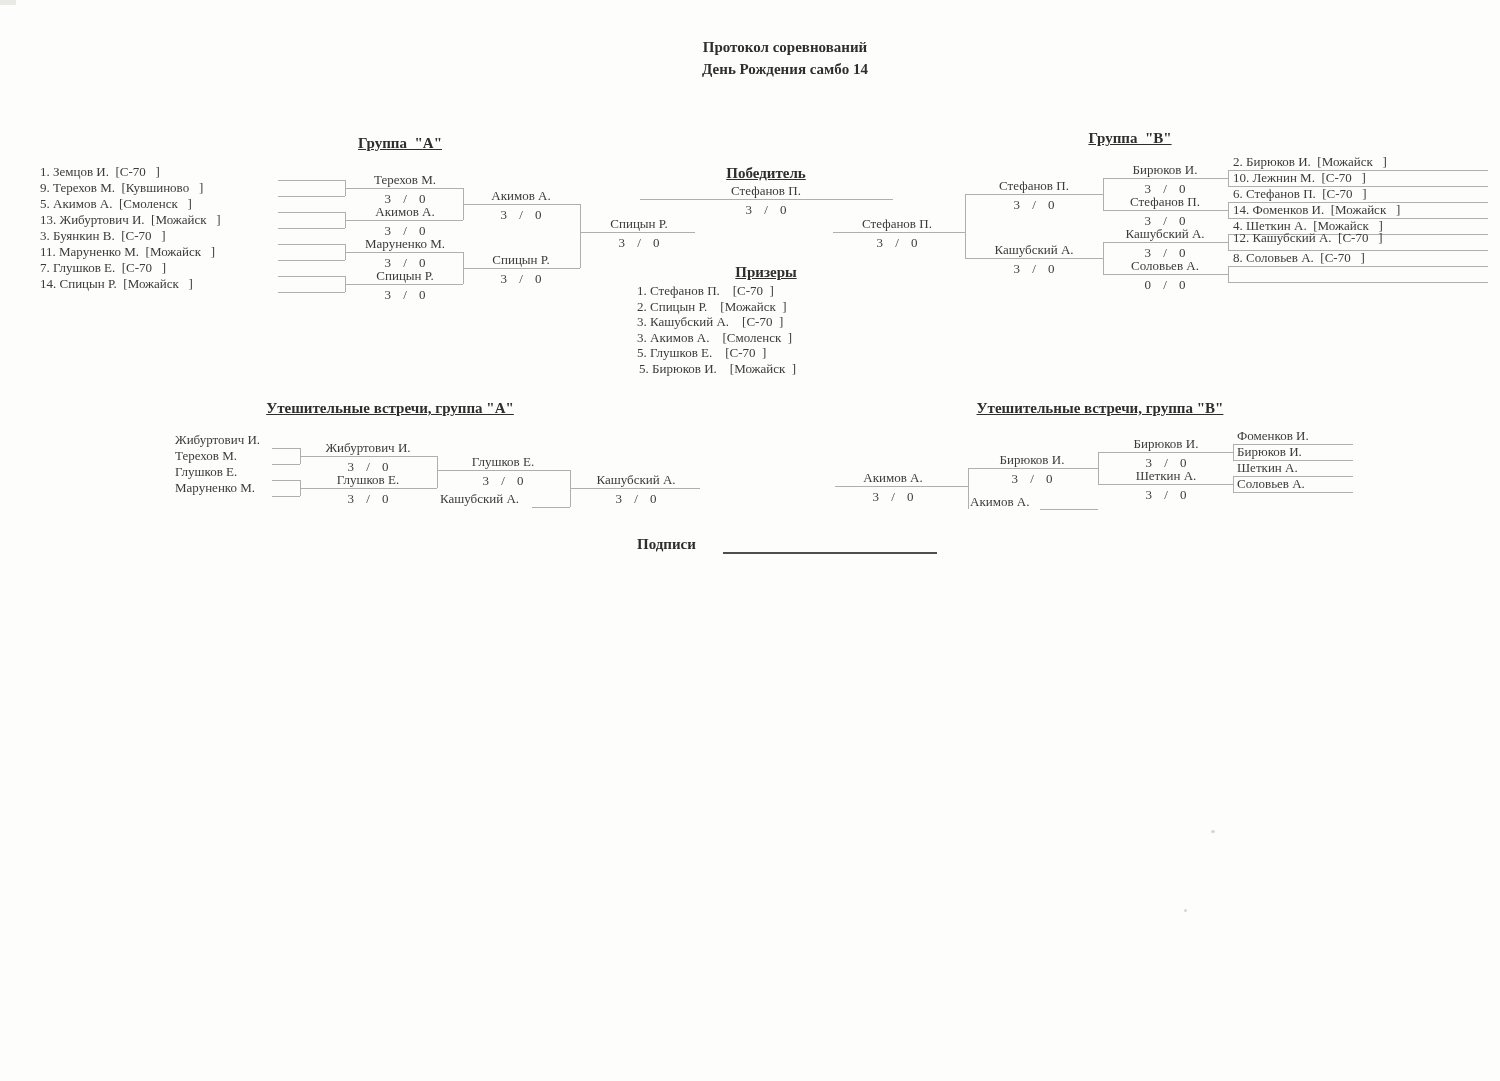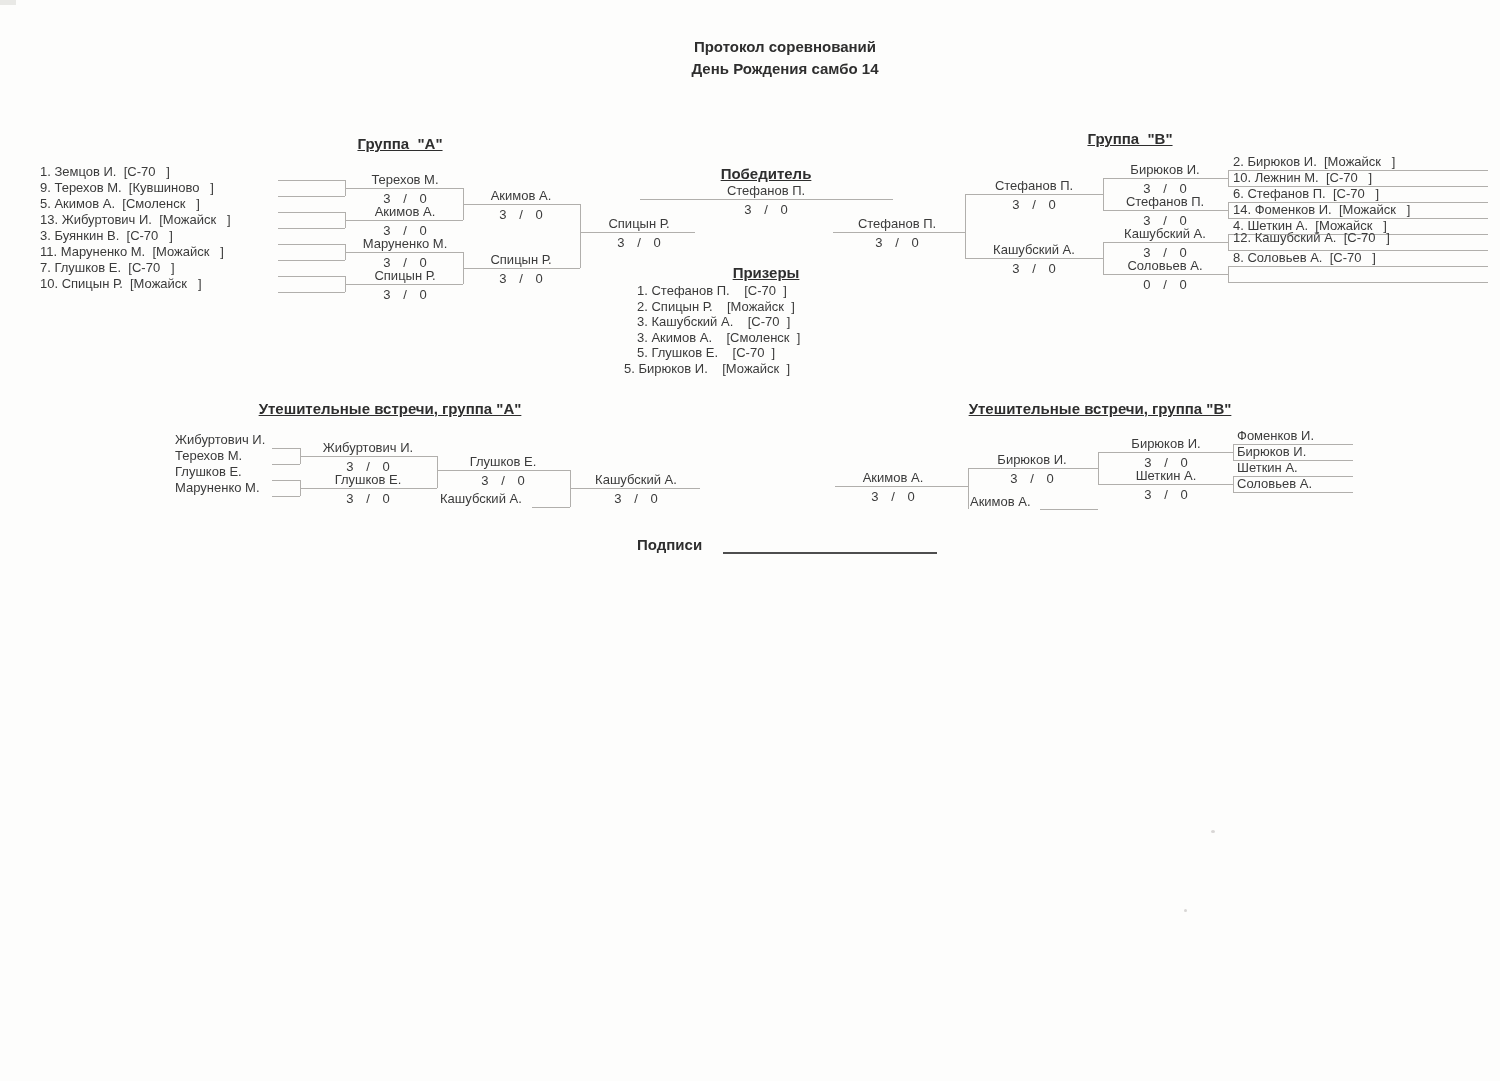--- a/index.html
+++ b/index.html
@@ -1,18 +1,18 @@
 <!DOCTYPE html>
 <html><head>
 <meta charset="utf-8">
 <style>
   html,body { margin:0; padding:0; }
   body { width:1500px; height:1081px; background:#fdfdfc; position:relative;
          font-family:"Liberation Sans", sans-serif; overflow:hidden; }
-  .page { position:absolute; left:0; top:0; width:1500px; height:1081px; }
+  .page { position:absolute; left:0; top:0; width:1500px; height:1081px;font-family:Liberation Serif, serif; }
   .t  { position:absolute; font-size:13px; line-height:15px; color:#3b3b3b; white-space:pre; }
   .c  { width:160px; text-align:center; }
   .w  { width:300px; text-align:center; }
   .sc { word-spacing:9px; }
   .bld { font-weight:bold; font-size:15px; line-height:17px; color:#2e2e2e; }
   .u  { text-decoration:underline; }
   .hl { position:absolute; height:1px; background:#b1afac; }
   .vl { position:absolute; width:1px; background:#b1afac; }
   .sig { height:2px; background:#4e4e4e; }
   .hdr { position:absolute; left:585px; top:36px; width:400px; text-align:center; }
@@ -34,21 +34,21 @@
 
   <div class="t c bld u" style="left:320px;top:135px">Группа  "А"</div>
 
   <div class="t" style="left:40px;top:164px">1. Земцов И.  [С-70   ]</div>
   <div class="t" style="left:40px;top:180px">9. Терехов М.  [Кувшиново   ]</div>
   <div class="t" style="left:40px;top:196px">5. Акимов А.  [Смоленск   ]</div>
   <div class="t" style="left:40px;top:212px">13. Жибуртович И.  [Можайск   ]</div>
   <div class="t" style="left:40px;top:228px">3. Буянкин В.  [С-70   ]</div>
   <div class="t" style="left:40px;top:244px">11. Маруненко М.  [Можайск   ]</div>
   <div class="t" style="left:40px;top:260px">7. Глушков Е.  [С-70   ]</div>
-  <div class="t" style="left:40px;top:276px">10. Спицын Р.  [Можайск   ]</div>
+  <div class="t" style="left:40px;top:276px">14. Спицын Р.  [Можайск   ]</div>
 
   <div class="hl" style="left:278px;top:180px;width:67px"></div>
   <div class="hl" style="left:278px;top:196px;width:67px"></div>
   <div class="hl" style="left:278px;top:212px;width:67px"></div>
   <div class="hl" style="left:278px;top:228px;width:67px"></div>
   <div class="hl" style="left:278px;top:244px;width:67px"></div>
   <div class="hl" style="left:278px;top:260px;width:67px"></div>
   <div class="hl" style="left:278px;top:276px;width:67px"></div>
   <div class="hl" style="left:278px;top:292px;width:67px"></div>
   <div class="vl" style="left:345px;top:180px;height:16px"></div>
@@ -91,21 +91,21 @@
   <div class="hl" style="left:833px;top:232px;width:132px"></div>
   <div class="t c" style="left:817px;top:216px">Стефанов П.</div>
   <div class="t c sc" style="left:817px;top:235px">3 / 0</div>
 
   <div class="t c bld u" style="left:686px;top:264px">Призеры</div>
   <div class="t" style="left:637px;top:283px">1. Стефанов П.    [С-70  ]</div>
   <div class="t" style="left:637px;top:299px">2. Спицын Р.    [Можайск  ]</div>
   <div class="t" style="left:637px;top:314px">3. Кашубский А.    [С-70  ]</div>
   <div class="t" style="left:637px;top:330px">3. Акимов А.    [Смоленск  ]</div>
   <div class="t" style="left:637px;top:345px">5. Глушков Е.    [С-70  ]</div>
-  <div class="t" style="left:624px;top:361px">5. Бирюков И.    [Можайск  ]</div>
+  <div class="t" style="left:639px;top:361px">5. Бирюков И.    [Можайск  ]</div>
 
   <div class="t c bld u" style="left:1050px;top:130px">Группа  "В"</div>
 
   <div class="vl" style="left:965px;top:194px;height:64px"></div>
   <div class="hl" style="left:965px;top:194px;width:138px"></div>
   <div class="hl" style="left:965px;top:258px;width:138px"></div>
   <div class="t c" style="left:954px;top:178px">Стефанов П.</div>
   <div class="t c sc" style="left:954px;top:197px">3 / 0</div>
   <div class="t c" style="left:954px;top:242px">Кашубский А.</div>
   <div class="t c sc" style="left:954px;top:261px">3 / 0</div>

